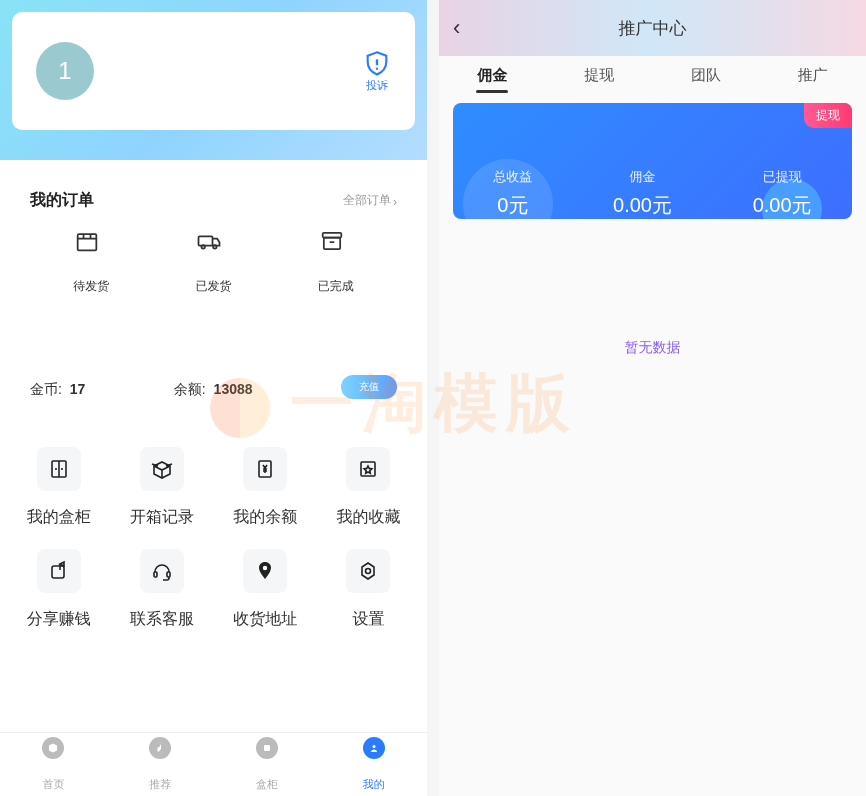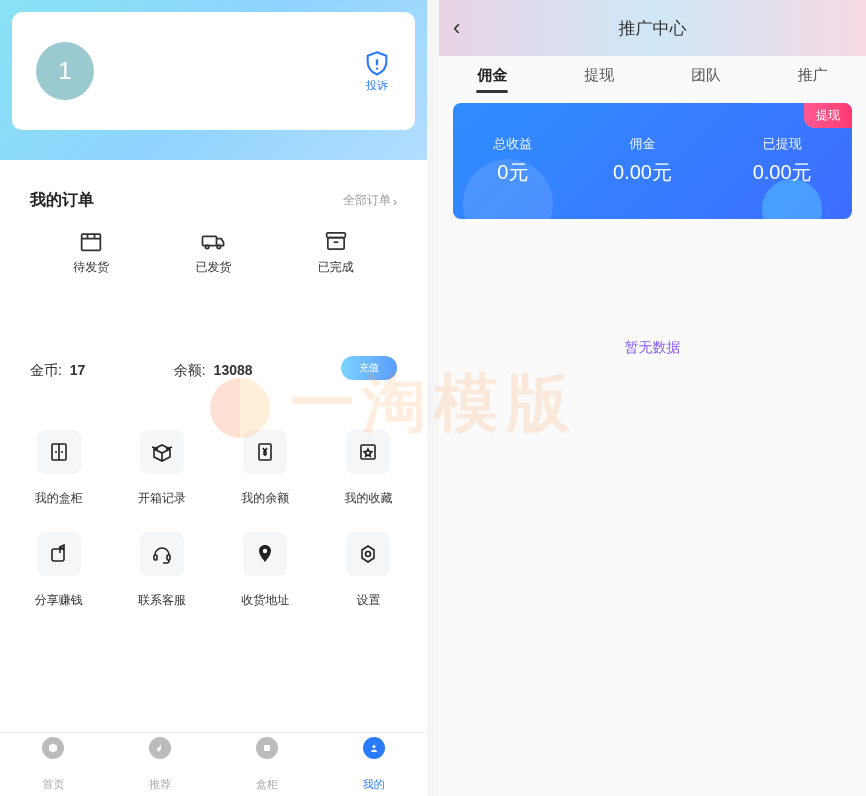--- a/index.html
+++ b/index.html
@@ -57,21 +57,21 @@
     .section-head {
       display: flex; justify-content: space-between; align-items: center;
       margin-bottom: 16px;
     }
     .section-title { font-size: 16px; font-weight: 600; color: #222; }
     .section-more { font-size: 12px; color: #999; display: flex; align-items: flex-end; gap: 2px; }
     .order-row {
       display: flex; justify-content: space-around;
     }
     .order-item {
-      display: flex; flex-direction: column; align-items: center; gap: 4px;
+      display: flex; flex-direction: column; align-items: flex-start; gap: 23px;
       font-size: 12px; color: #333;
     }
     .order-item svg { width: 28px; height: 28px; stroke: #333; stroke-width: 1.5; fill: none; }
     .wallet-row {
       display: flex; justify-content: space-between; align-items: flex-end;
       margin-top: 20px; font-size: 14px; color: #333;
     }
     .wallet-row b { margin-left: 4px; }
     .recharge-btn {
       background: linear-gradient(90deg, #7cd4ff, #5a9cff);
@@ -80,21 +80,21 @@
     }
     .grid-section {
       margin: 12px;
       display: grid;
       grid-template-columns: repeat(4, 1fr);
       gap: 10px;
     }
     .grid-item {
       background: #fff; border-radius: 8px;
       display: flex; flex-direction: column; align-items: center; justify-content: center;
-      height: 92px; font-size: 12px; color: #333; gap: 16px;
+      height: 92px; font-size: 16px; color: #333; gap: 16px;
     }
     .grid-item .ico {
       width: 44px; height: 44px; border-radius: 8px; background: #f5f6f8;
       display: flex; align-items: center; justify-content: center;
     }
     .grid-item svg { width: 24px; height: 24px; stroke: #222; stroke-width: 1.6; fill: none; }
     .tabbar {
       margin-top: auto;
       display: flex; justify-content: space-around; align-items: center;
       height: 64px; border-top: 1px solid #eee; background: #fff;
@@ -137,22 +137,22 @@
     }
     .r-banner .bubble1 { position:absolute; width:90px; height:90px; border-radius:50%; background: rgba(255,255,255,0.12); bottom:-30px; left:10px;}
     .r-banner .bubble2 { position:absolute; width:60px; height:60px; border-radius:50%; background: rgba(96,223,255,0.4); bottom:-20px; right:30px;}
     .r-withdraw {
       position: absolute; top: 0; right: 0;
       background: linear-gradient(90deg,#ff5a93,#ff3a72);
       color: #fff; font-size: 12px; padding: 4px 12px;
       border-bottom-left-radius: 10px;
     }
     .r-stats {
-      display: flex; justify-content: space-around; align-items: flex-start;
-      height: 100%; padding-top: 32px; position: relative; z-index: 1;
+      display: flex; justify-content: space-around; align-items: flex-end;
+      height: 100%; padding-top: 6px; position: relative; z-index: 1;
     }
     .r-stat { text-align: center; color: #fff; }
     .r-stat .lbl { font-size: 13px; opacity: 0.9; margin-bottom: 6px; }
     .r-stat .val { font-size: 20px; font-weight: 500; }
     .r-empty {
       text-align: center; color: #8b5cf6; font-size: 14px; margin-top: 120px;
     }
     .watermark {
       position: absolute; font-size: 64px; font-weight: 700;
       color: rgba(255,140,40,0.15); pointer-events: none;

